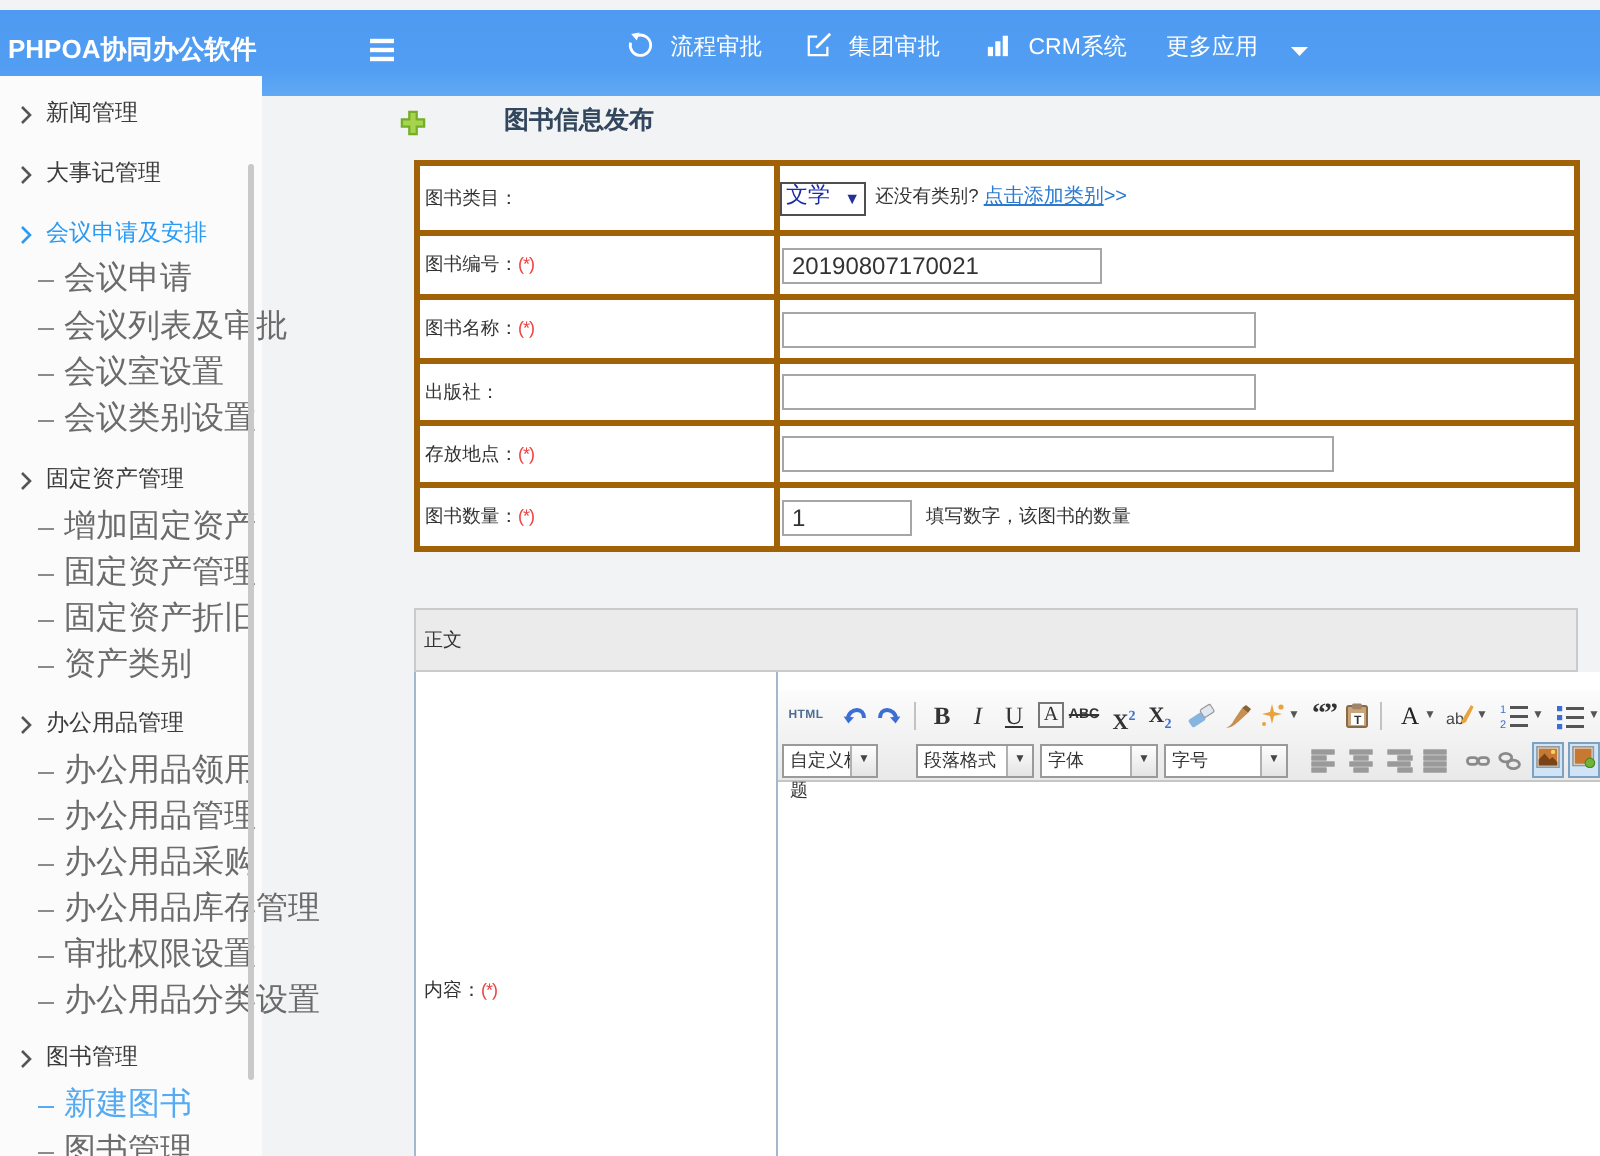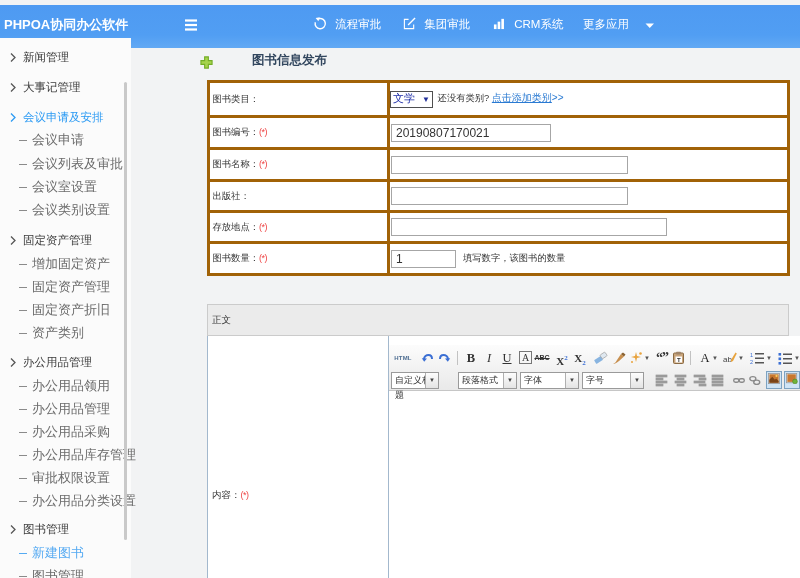--- a/index.html
+++ b/index.html
@@ -5,21 +5,21 @@
 * { margin:0; padding:0; box-sizing:border-box; }
 html,body { width:800px; height:578px; overflow:hidden; font-family:"Liberation Sans",sans-serif; background:#f2f3f4; }
 #header { position:absolute; left:0; top:5px; width:800px; height:43px; background:linear-gradient(#4e9af2 0px,#519ef3 30px,#62a9f4 43px); z-index:2; }
 #logo { position:absolute; left:4px; top:11px; color:#fff; font-size:13px; font-weight:bold; }
 .nav { position:absolute; top:0; height:38px; color:#fff; font-size:11.5px; line-height:38px; }
 #sidebar { position:absolute; left:0; top:38px; width:131px; height:540px; background:#fbfbfb; z-index:3; }
 #sb-scroll { position:absolute; left:124px; top:82px; width:3px; height:458px; background:#c9c9c9; border-radius:2px; z-index:4; }
 .sec { position:absolute; left:0; width:128px; font-size:11.5px; color:#3c3c3c; height:14px; line-height:14px; }
 .sec svg { position:absolute; left:10px; top:3px; }
 .sec .t { position:absolute; left:23px; top:0; white-space:nowrap; }
-.sub { position:absolute; left:0; width:128px; font-size:13px; color:#6b6b6b; height:14px; line-height:14px; }
+.sub { position:absolute; left:0; width:128px; font-size:16px; color:#6b6b6b; height:14px; line-height:14px; }
 .sub .dash { position:absolute; left:19px; top:7px; width:8px; height:1px; background:#8a8a8a; }
 .sub .t { position:absolute; left:32px; top:0; white-space:nowrap; }
 .sel { color:#2b9af3 !important; }
 .sel2 .t { color:#55aaf2 !important; }
 .sel2 .dash { background:#55aaf2 !important; }
 #content { position:absolute; left:131px; top:43px; width:669px; height:535px; background:#f2f3f4; border-top:1px solid #eae4dc; }
 #title { position:absolute; left:217px; top:52px; font-size:12.5px; font-weight:bold; color:#32465e; z-index:5;margin-left:35px;}
 #plus { position:absolute; left:200px; top:55px; z-index:5; }
 table { border-collapse:collapse; }
 #ftable { position:absolute; left:207px; top:80px; z-index:5; background:#fff; }

